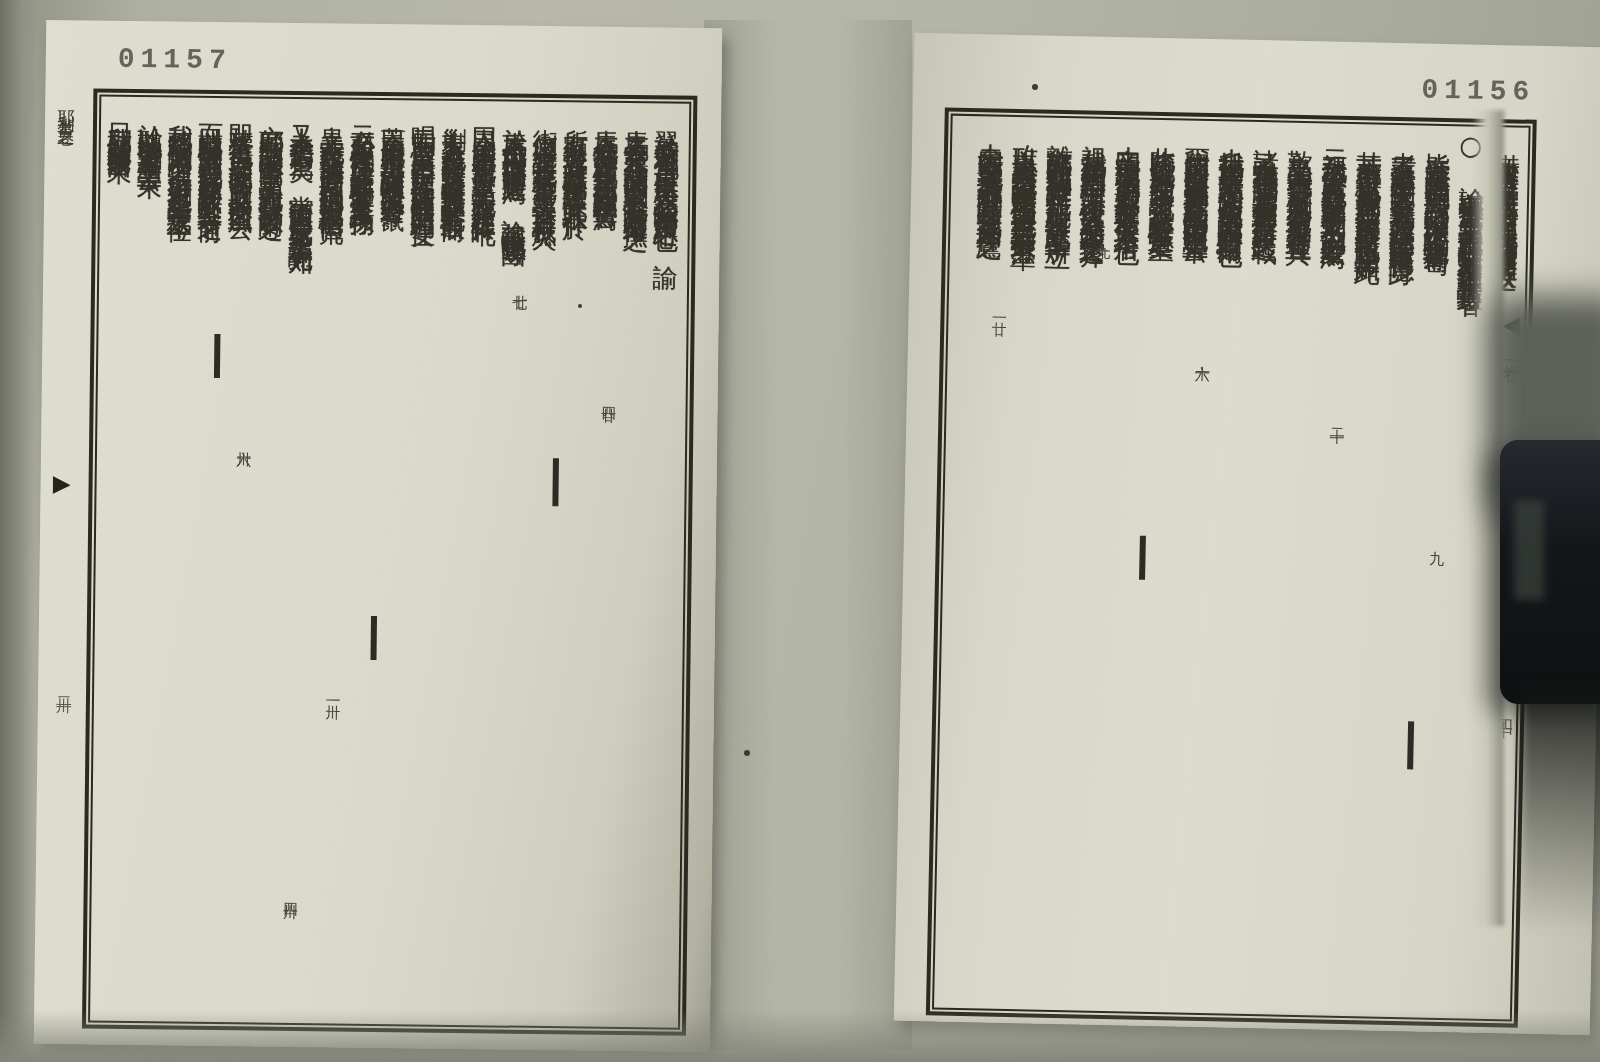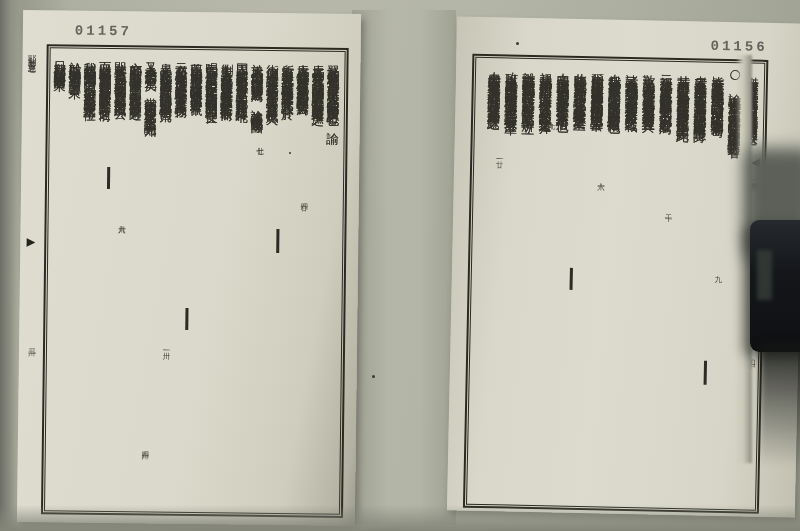--- a/index.html
+++ b/index.html
@@ -12,21 +12,21 @@
     background:linear-gradient(0deg,#84867a,rgba(132,134,122,0));}
   .paper{position:absolute;}
   .paper-left{left:20px;top:12px;width:338px;height:512px;transform:rotate(.7deg);
     background:linear-gradient(100deg,#deddd0 0%,#dad9cb 55%,#cfcebe 82%,#b3b2a2 96%,#9c9b8c 100%);
     box-shadow:3px 5px 7px rgba(45,46,40,.38);}
   .paper-right{left:452px;top:20px;width:348px;height:494px;transform:rotate(1.2deg);
     background:linear-gradient(95deg,#c6c5b6 0%,#d8d7c9 18%,#dcdbcd 45%,#d6d5c7 80%,#c2c1b1 100%);
     box-shadow:3px 5px 7px rgba(45,46,40,.35);}
   .stamp{position:absolute;font-family:"Liberation Mono","DejaVu Sans Mono",monospace;
     font-size:14px;font-weight:bold;color:#50504a;letter-spacing:3px;opacity:.85;}
-  .stamp-left{left:52px;top:12px;}
+  .stamp-left{left:36px;top:12px;}
   .stamp-right{left:254px;top:16px;}
   .frame{position:absolute;border:2px solid #2a2a21;}
   .frame::after{content:"";position:absolute;inset:1px;border:1px solid #2a2a21;}
   .frame-left{left:24px;top:34px;width:298px;height:466px;}
   .frame-right{left:16px;top:37px;width:292px;height:450px;}
   .coltext{position:absolute;inset:5px;writing-mode:vertical-rl;overflow:hidden;}
   .coltext .col{color:#33322b;letter-spacing:1.8px;text-shadow:0 0 .4px #4a4a40;}
   .frame-left .col{font-size:12.5px;line-height:15.2px;}
   .frame-right .col{font-size:13px;line-height:17.2px;}
   .vnotes{position:absolute;inset:0;pointer-events:none;}

